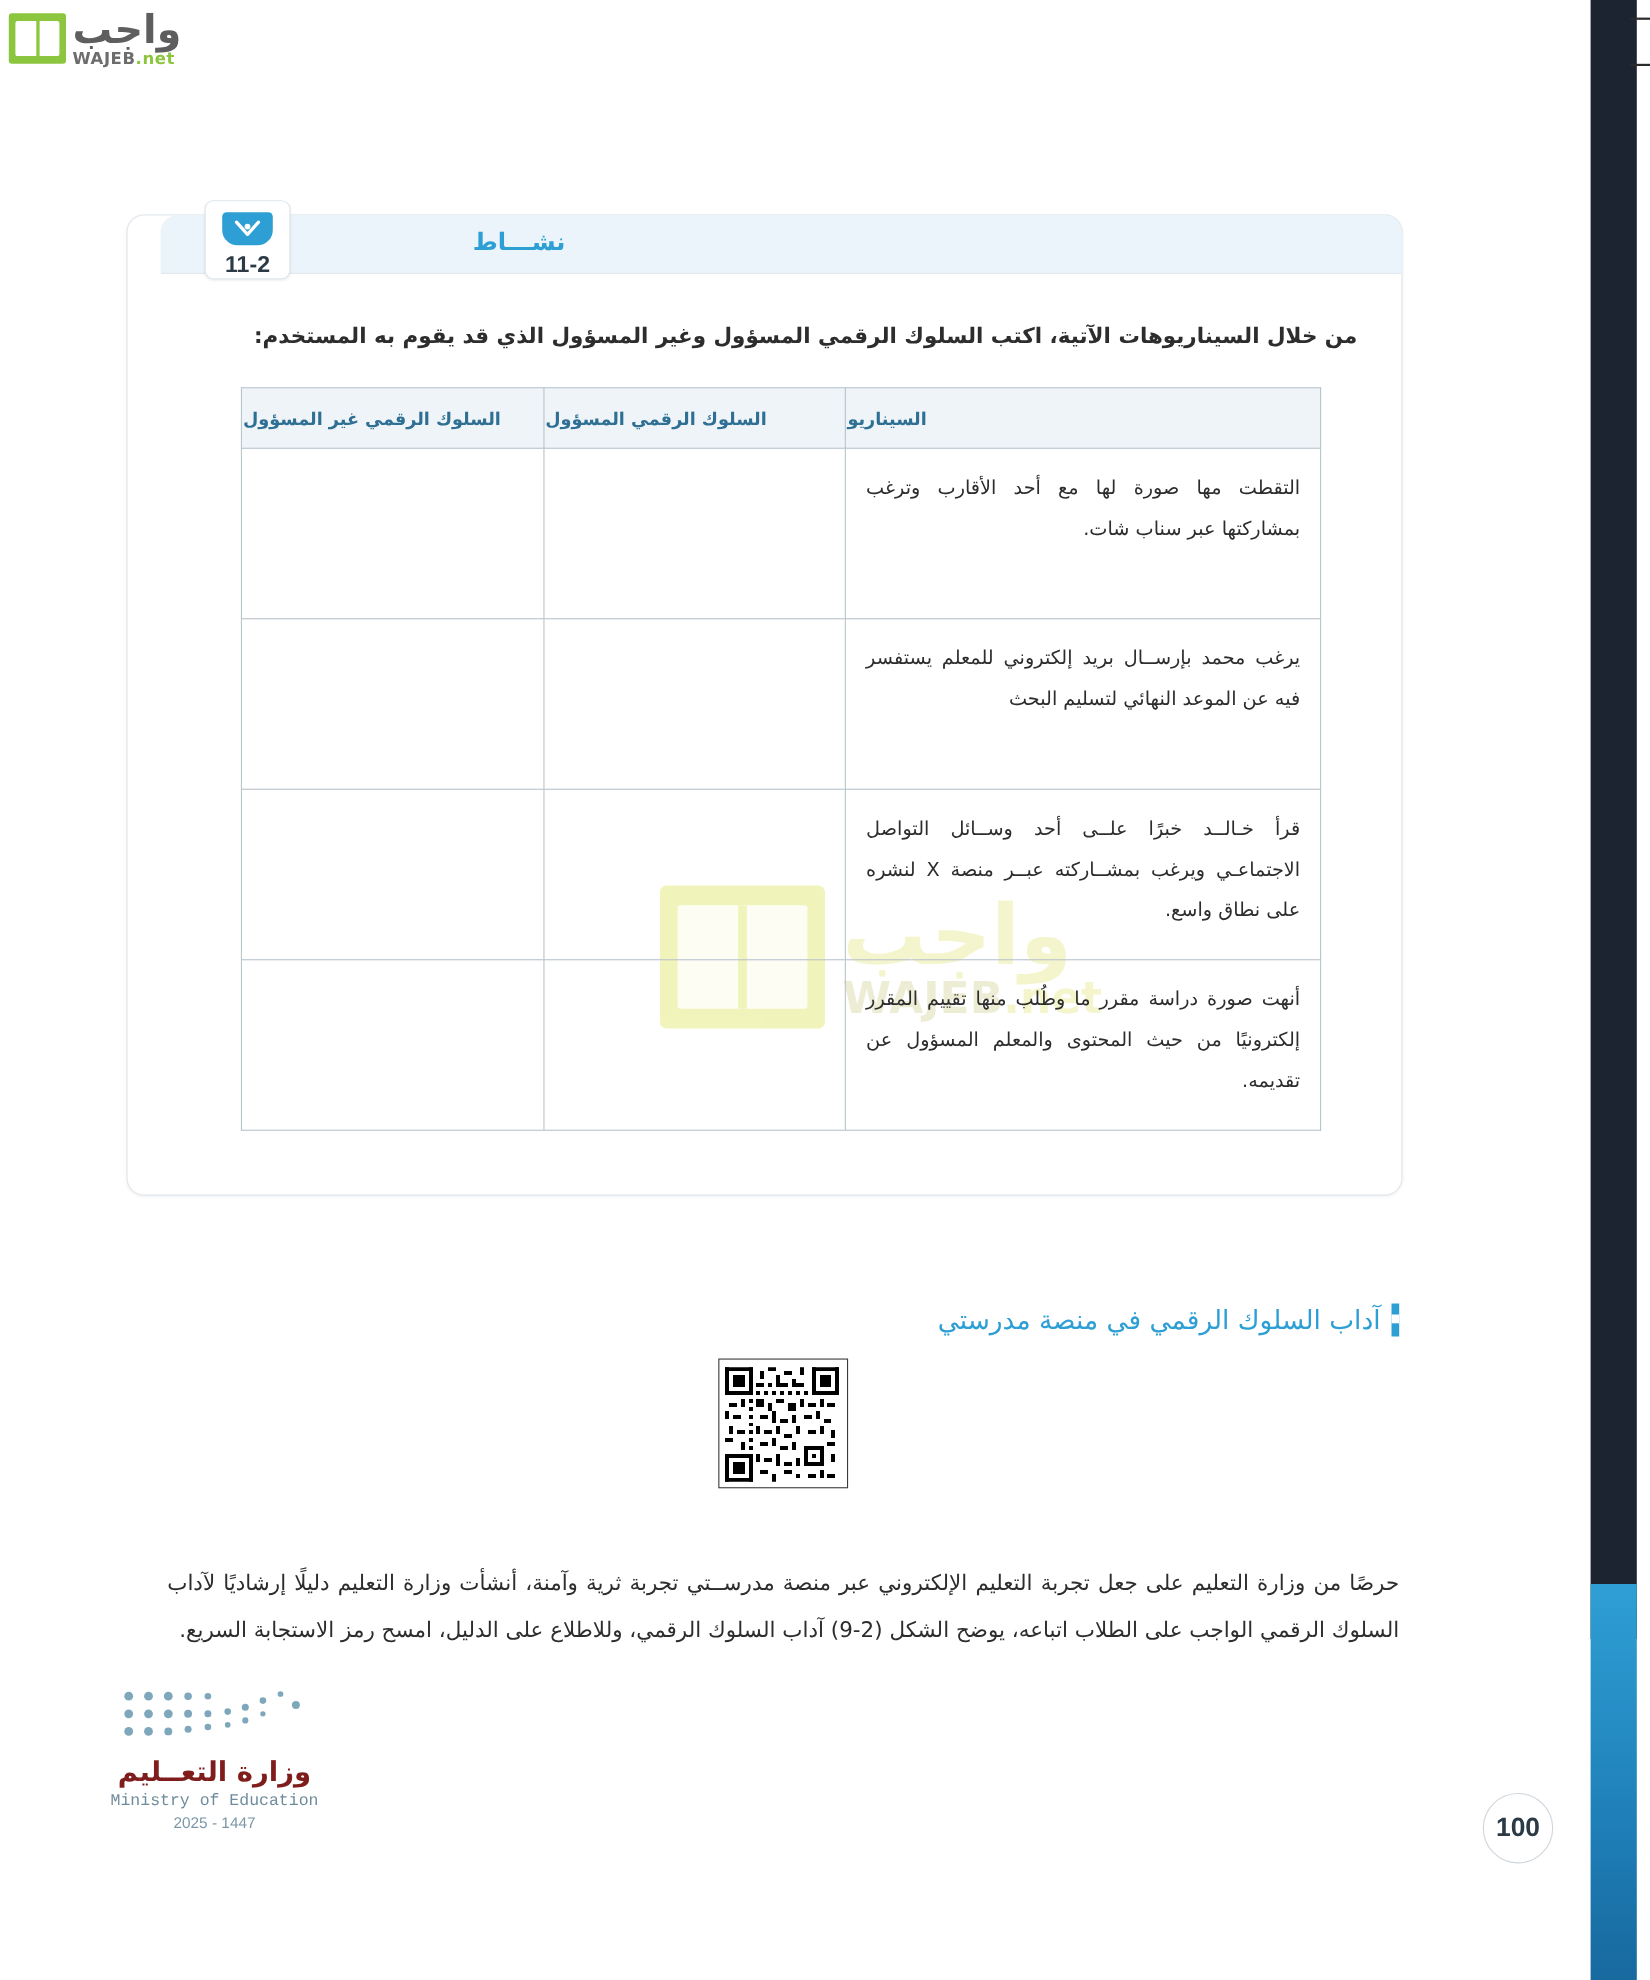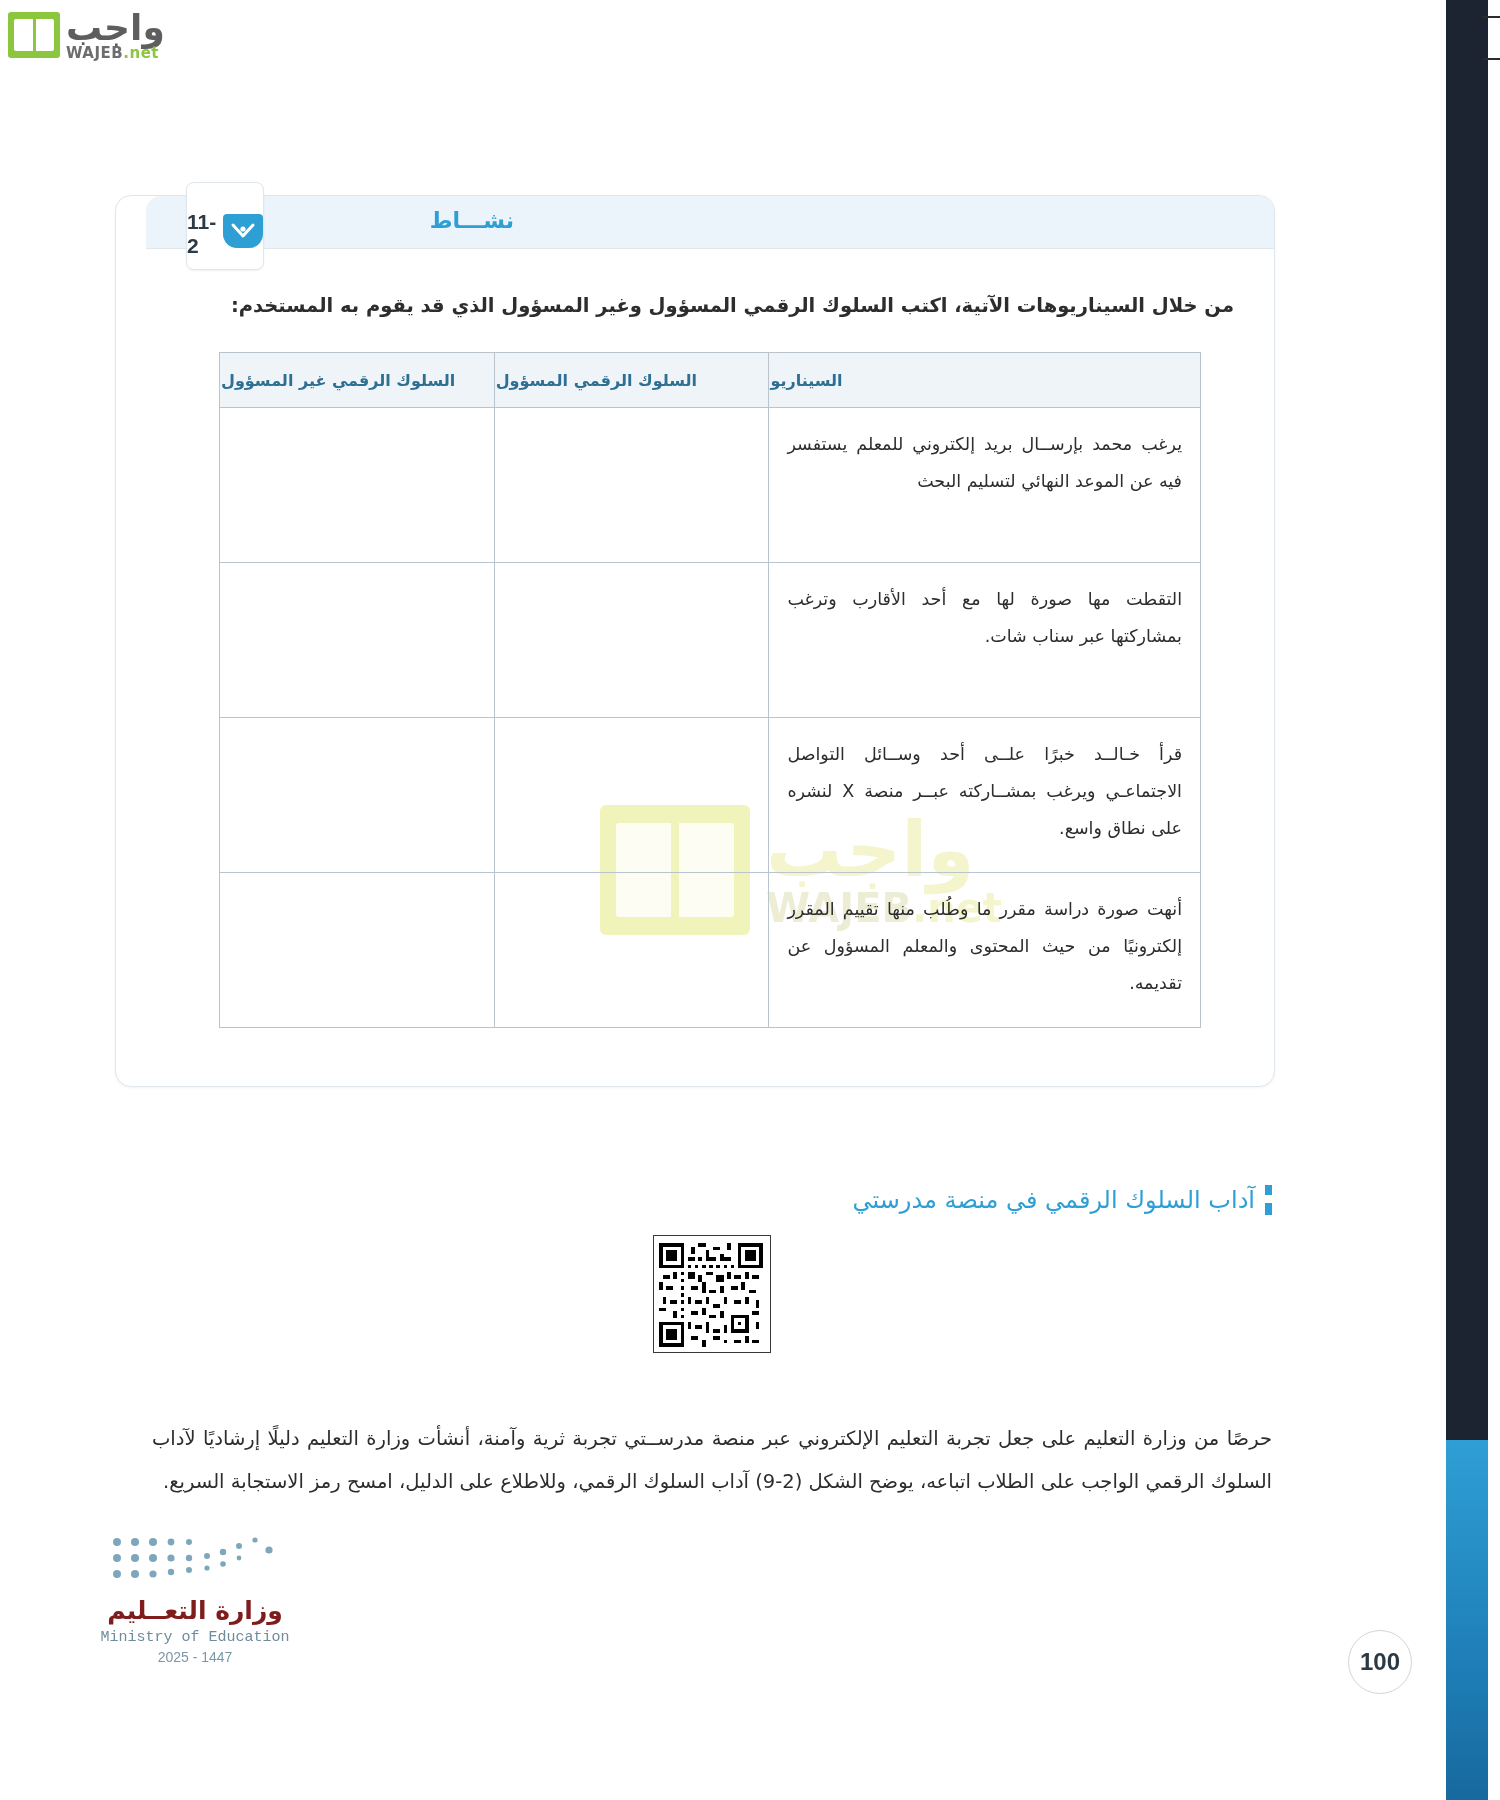--- a/index.html
+++ b/index.html
@@ -155,27 +155,27 @@
     font-weight: bold;
     color: #2e9fd4;
     letter-spacing: 2px;
     font-family: "DejaVu Sans", sans-serif;
   }
   .activity-badge {
     position: absolute;
     right: 1010px;
     top: -14px;
     width: 78px;
-    height: 88px;
+    height: 72px;
     background: #ffffff;
     border: 1px solid #dfe6ec;
     border-radius: 8px;
     box-shadow: 0 1px 2px rgba(0,0,0,.06);
     display: flex;
-    flex-direction: row;
+    flex-direction: column;
     align-items: center;
     justify-content: flex-start;
     padding-top: 10px;
     box-sizing: border-box;
   }
   .activity-badge .chip {
     width: 46px;
     height: 34px;
     background: #2e9fd4;
     border-radius: 4px 4px 14px 14px;
@@ -437,26 +437,26 @@
       </colgroup>
       <thead>
         <tr>
           <th>السيناريو</th>
           <th>السلوك الرقمي المسؤول</th>
           <th>السلوك الرقمي غير المسؤول</th>
         </tr>
       </thead>
       <tbody>
         <tr>
-          <td>يرغب محمد بإرســال بريد إلكتروني للمعلم يستفسر فيه عن الموعد النهائي لتسليم البحث</td>
+          <td>التقطت مها صورة لها مع أحد الأقارب وترغب بمشاركتها عبر سناب شات.</td>
           <td class="blank"></td>
           <td class="blank"></td>
         </tr>
         <tr>
-          <td>التقطت مها صورة لها مع أحد الأقارب وترغب بمشاركتها عبر سناب شات.</td>
+          <td>يرغب محمد بإرســال بريد إلكتروني للمعلم يستفسر فيه عن الموعد النهائي لتسليم البحث</td>
           <td class="blank"></td>
           <td class="blank"></td>
         </tr>
         <tr>
           <td>قرأ خـالــد خبرًا علــى أحد وســائل التواصل الاجتماعـي ويرغب بمشــاركته عبــر منصة X لنشره على نطاق واسع.</td>
           <td class="blank"></td>
           <td class="blank"></td>
         </tr>
         <tr>
           <td>أنهت صورة دراسة مقرر ما وطُلب منها تقييم المقرر إلكترونيًا من حيث المحتوى والمعلم المسؤول عن تقديمه.</td>

